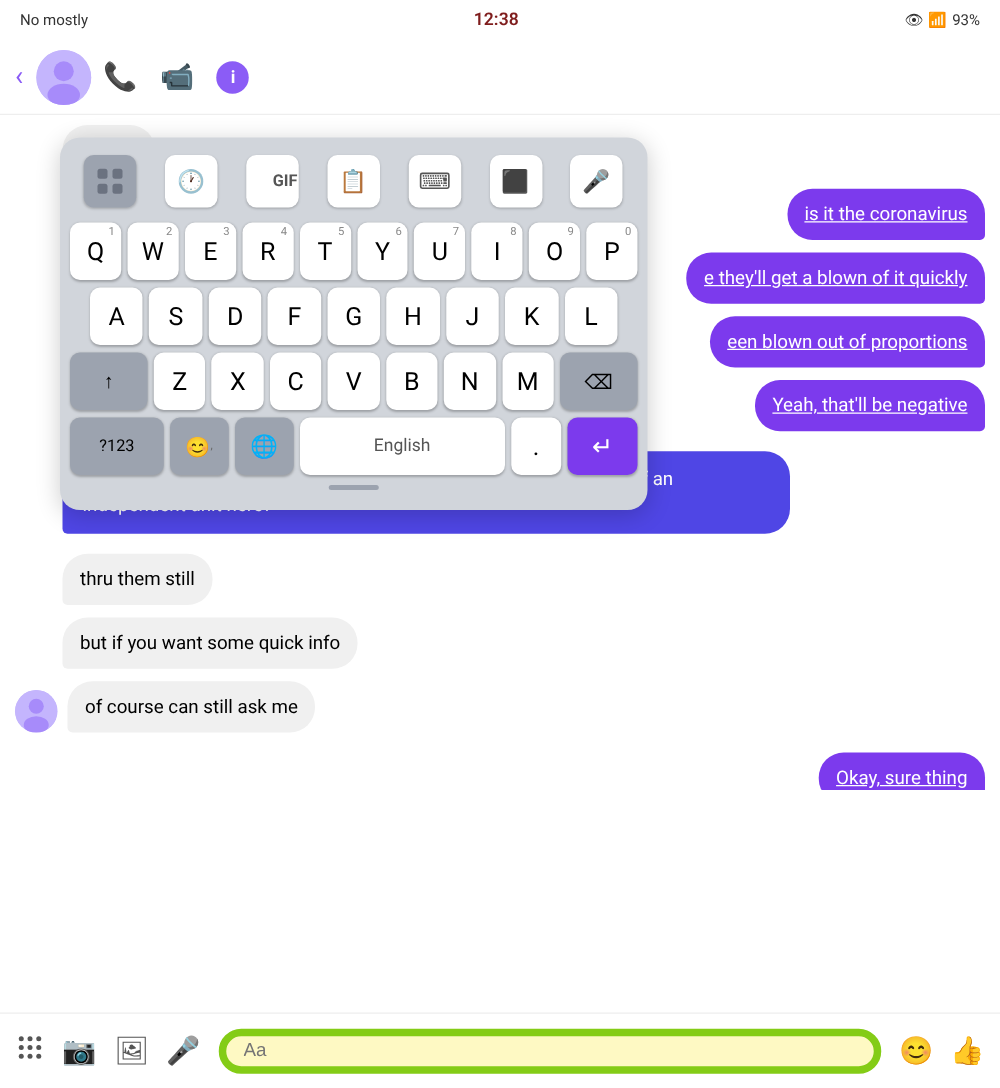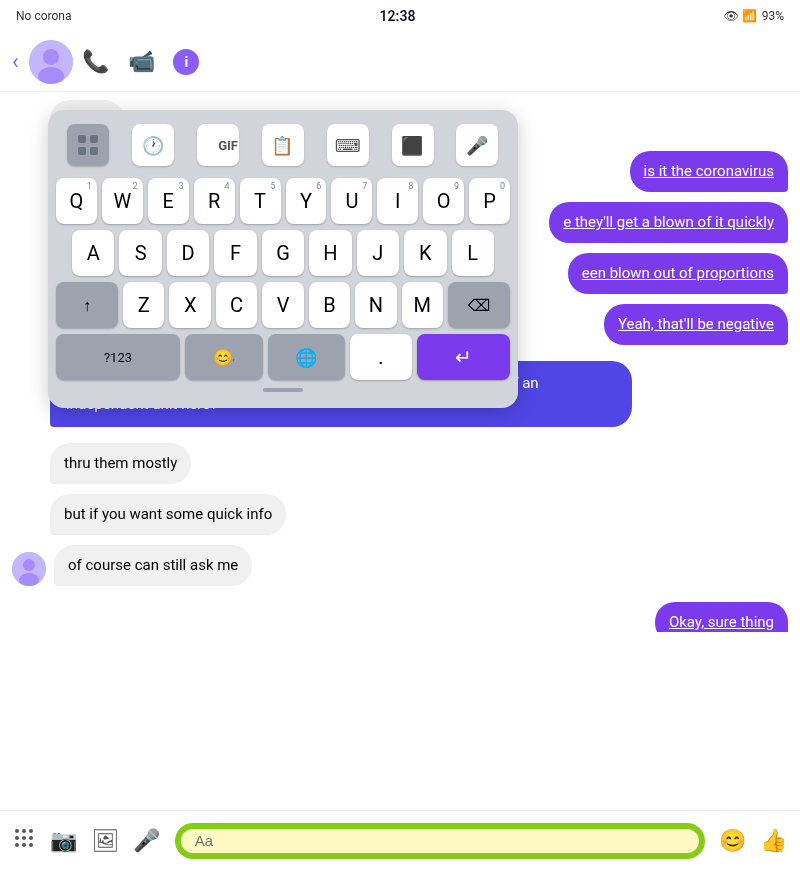--- a/index.html
+++ b/index.html
@@ -15,21 +15,21 @@
     
     .status-bar {
       display: flex;
       justify-content: space-between;
       align-items: center;
       padding: 6px 16px;
       height: 32px;
       background: #fff;
     }
     .status-left { font-size: 12px; color: #333; }
-    .status-time { font-size: 14px; font-weight: 600; color: #0f172a; }
+    .status-time { font-size: 14px; font-weight: 600; color: #7f1d1d; }
     .status-right { display: flex; align-items: center; gap: 4px; font-size: 12px; color: #333; }
 
     
     .chat-header {
       display: flex;
       align-items: center;
       padding: 8px 12px;
       border-bottom: 1px solid #eee;
       background: #fff;
       height: 60px;
@@ -216,21 +216,21 @@
       background: #c4b5fd;
       margin-right: 8px;
       flex-shrink: 0;
       overflow: hidden;
     }
   </style>
 </head>
 <body>
 
 <div class="status-bar">
-  <span class="status-left">No corona</span>
+  <span class="status-left">No mostly</span>
   <span class="status-time">12:38</span>
   <div class="status-right">
     <span>👁</span>
     <span>📶</span>
     <span>93%</span>
   </div>
 </div>
 
 <div class="chat-header">
   <span class="back-btn">‹</span>
@@ -283,21 +283,21 @@
 
   <div class="msg-row received">
     <div style="width:38px;"></div>
     <div class="bubble" style="background:#4f46e5;color:#fff;border-radius:20px 20px 20px 4px;max-width:75%;padding:12px 16px;font-size:15px;line-height:1.4;">Are you gonna operate through WellDone or you'll have some kind of an independent unit here?</div>
   </div>
 
   <div class="spacer-md"></div>
 
   <div class="msg-row received">
     <div style="width:38px;"></div>
-    <div class="bubble received">thru them mostly</div>
+    <div class="bubble received">thru them still</div>
   </div>
 
   <div class="spacer-sm"></div>
 
   <div class="msg-row received">
     <div style="width:38px;"></div>
     <div class="bubble received">but if you want some quick info</div>
   </div>
 
   <div class="spacer-sm"></div>
@@ -374,20 +374,21 @@
     <div class="key">B</div>
     <div class="key">N</div>
     <div class="key">M</div>
     <div class="key dark del-key" style="flex:1.5;font-size:16px;">⌫</div>
   </div>
 
   <div class="kb-row">
     <div class="key dark num-key" style="flex:1.6;font-size:13px;">?123</div>
     <div class="key dark" style="font-size:16px;">😊<br><span style="font-size:9px;color:#666;">,</span></div>
     <div class="key dark" style="font-size:18px;">🌐</div>
+    <div class="key space-key" style="flex:3.5;">English</div>
     <div class="key" style="flex:0.8;">.</div>
     <div class="key enter-key" style="flex:1.2;font-size:20px;">↵</div>
   </div>
 
   <div class="kb-handle"></div>
 </div>
 
 <div class="input-bar">
   <span class="input-bar-icon">
     <svg width="24" height="24" viewBox="0 0 24 24" fill="none">

